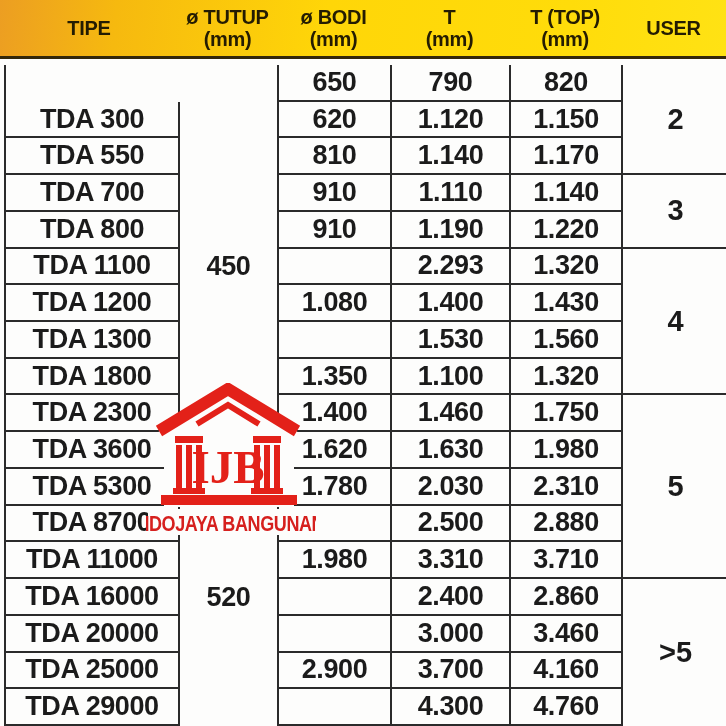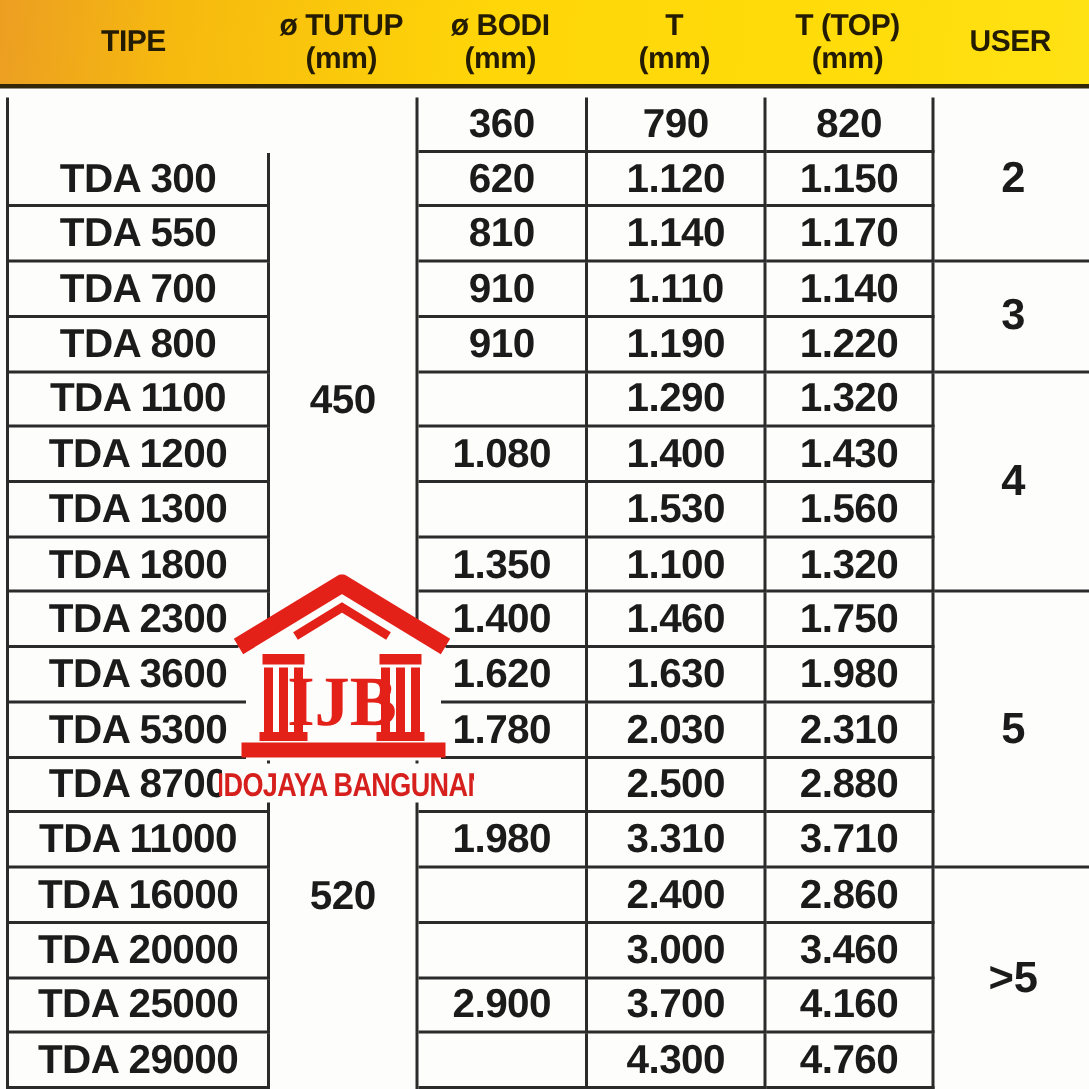--- a/index.html
+++ b/index.html
@@ -94,42 +94,42 @@
     <div class="hcell hc-5">
       <span>USER</span>
     </div>
   </div>
 
   <div class="tbody" id="tbody">
     <div class="tutup-cell">
       <div class="tutup-value tutup-value-0">450</div>
       <div class="tutup-value tutup-value-1">520</div>
     </div>
-      <div class="cell" style="grid-area: 1 / 3;">360</div>
+      <div class="cell" style="grid-area: 1 / 3;">650</div>
       <div class="cell" style="grid-area: 1 / 4;">790</div>
       <div class="cell" style="grid-area: 1 / 5;">820</div>
       <div class="cell" style="grid-area: 2 / 1;">TDA 300</div>
       <div class="cell" style="grid-area: 2 / 3;">620</div>
       <div class="cell" style="grid-area: 2 / 4;">1.120</div>
       <div class="cell" style="grid-area: 2 / 5;">1.150</div>
       <div class="cell" style="grid-area: 3 / 1;">TDA 550</div>
       <div class="cell" style="grid-area: 3 / 3;">810</div>
       <div class="cell" style="grid-area: 3 / 4;">1.140</div>
       <div class="cell" style="grid-area: 3 / 5;">1.170</div>
       <div class="cell" style="grid-area: 4 / 1;">TDA 700</div>
       <div class="cell" style="grid-area: 4 / 3;">910</div>
       <div class="cell" style="grid-area: 4 / 4;">1.110</div>
       <div class="cell" style="grid-area: 4 / 5;">1.140</div>
       <div class="cell" style="grid-area: 5 / 1;">TDA 800</div>
       <div class="cell" style="grid-area: 5 / 3;">910</div>
       <div class="cell" style="grid-area: 5 / 4;">1.190</div>
       <div class="cell" style="grid-area: 5 / 5;">1.220</div>
       <div class="cell" style="grid-area: 6 / 1;">TDA 1100</div>
       <div class="cell" style="grid-area: 6 / 3;"></div>
-      <div class="cell" style="grid-area: 6 / 4;">1.290</div>
+      <div class="cell" style="grid-area: 6 / 4;">2.293</div>
       <div class="cell" style="grid-area: 6 / 5;">1.320</div>
       <div class="cell" style="grid-area: 7 / 1;">TDA 1200</div>
       <div class="cell" style="grid-area: 7 / 3;">1.080</div>
       <div class="cell" style="grid-area: 7 / 4;">1.400</div>
       <div class="cell" style="grid-area: 7 / 5;">1.430</div>
       <div class="cell" style="grid-area: 8 / 1;">TDA 1300</div>
       <div class="cell" style="grid-area: 8 / 3;"></div>
       <div class="cell" style="grid-area: 8 / 4;">1.530</div>
       <div class="cell" style="grid-area: 8 / 5;">1.560</div>
       <div class="cell" style="grid-area: 9 / 1;">TDA 1800</div>

